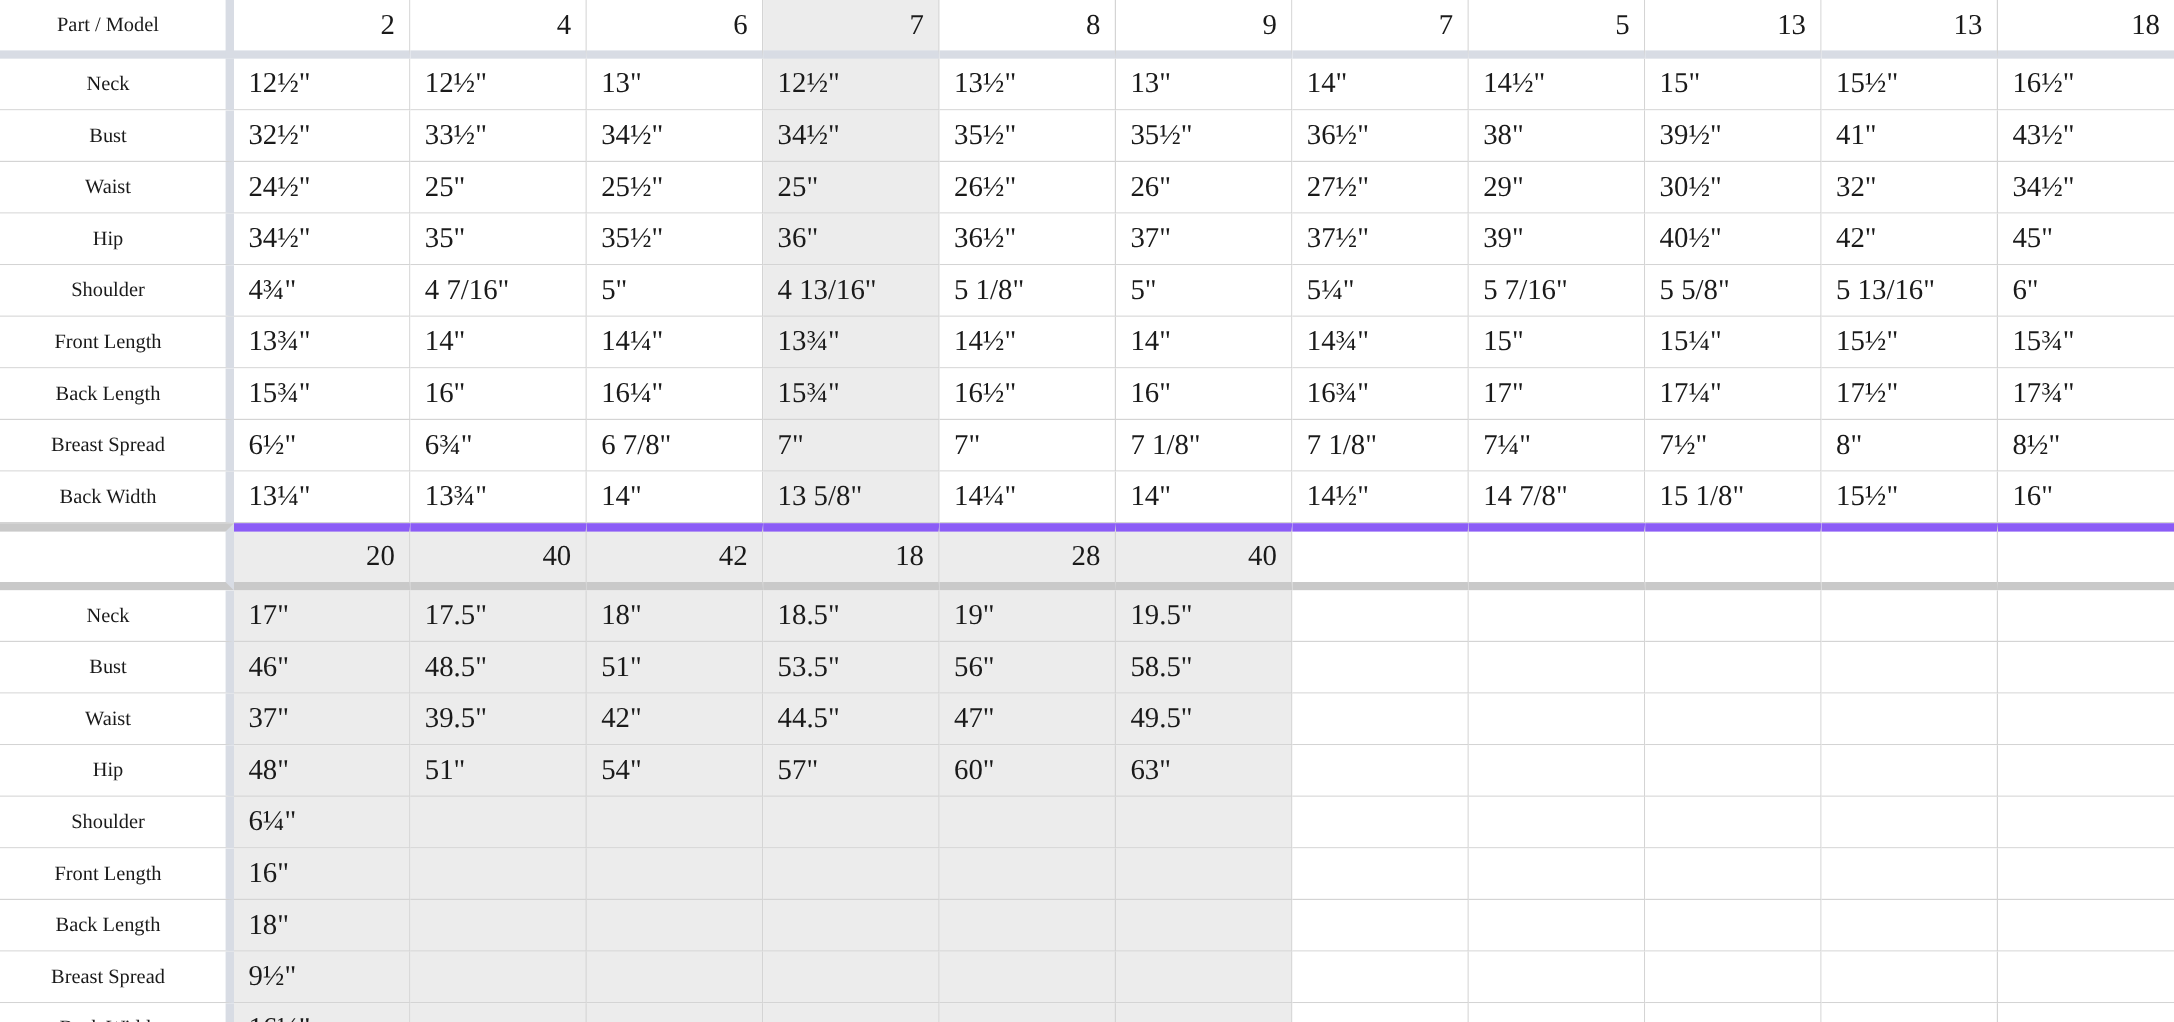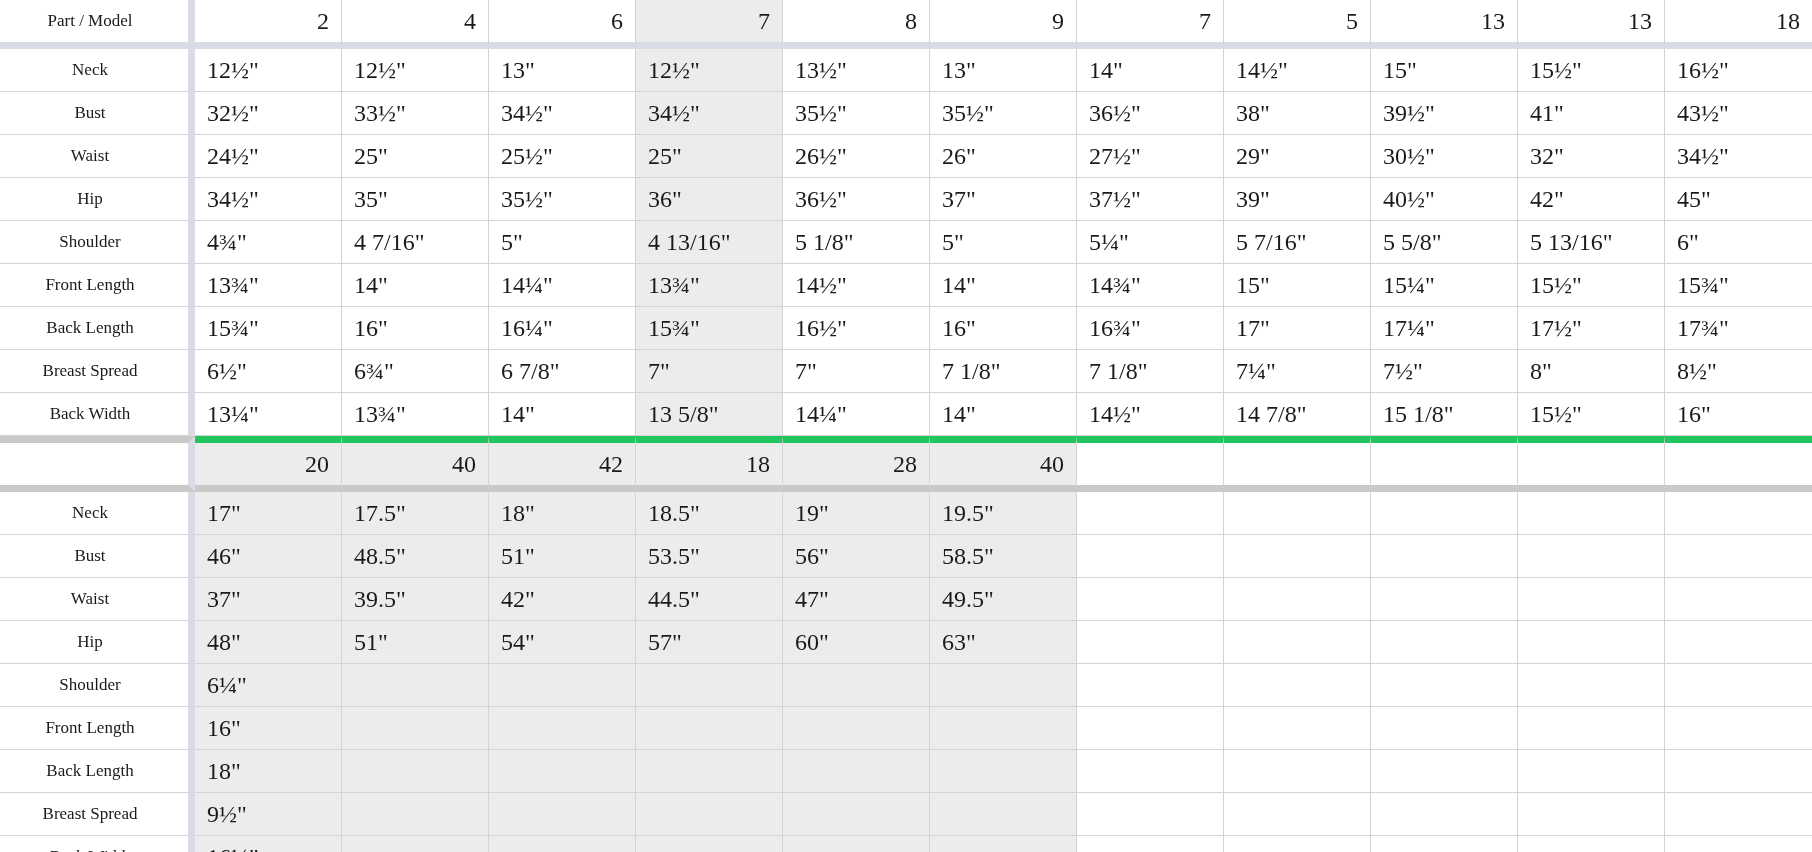--- a/index.html
+++ b/index.html
@@ -61,21 +61,21 @@
   .hdr-row td {
     border-bottom: 7px solid #d8dce4;
   }
   .hdr-row td.label-cell {
     border-bottom: 7px solid #d8dce4;
     border-right: 7px solid #d8dce4;
   }
 
   
   .hdr-row-2 td {
-    border-top: 7px solid #22c55e;
+    border-top: 7px solid #8b5cf6;
     border-bottom: 7px solid #c9c9c9;
   }
   .hdr-row-2 td.label-cell {
     border-top: 7px solid #c9c9c9;
     border-bottom: 7px solid #c9c9c9;
     border-right: 7px solid #d8dce4;
     background: #ffffff;
   }
 
   .data-cell { text-align: left; }

